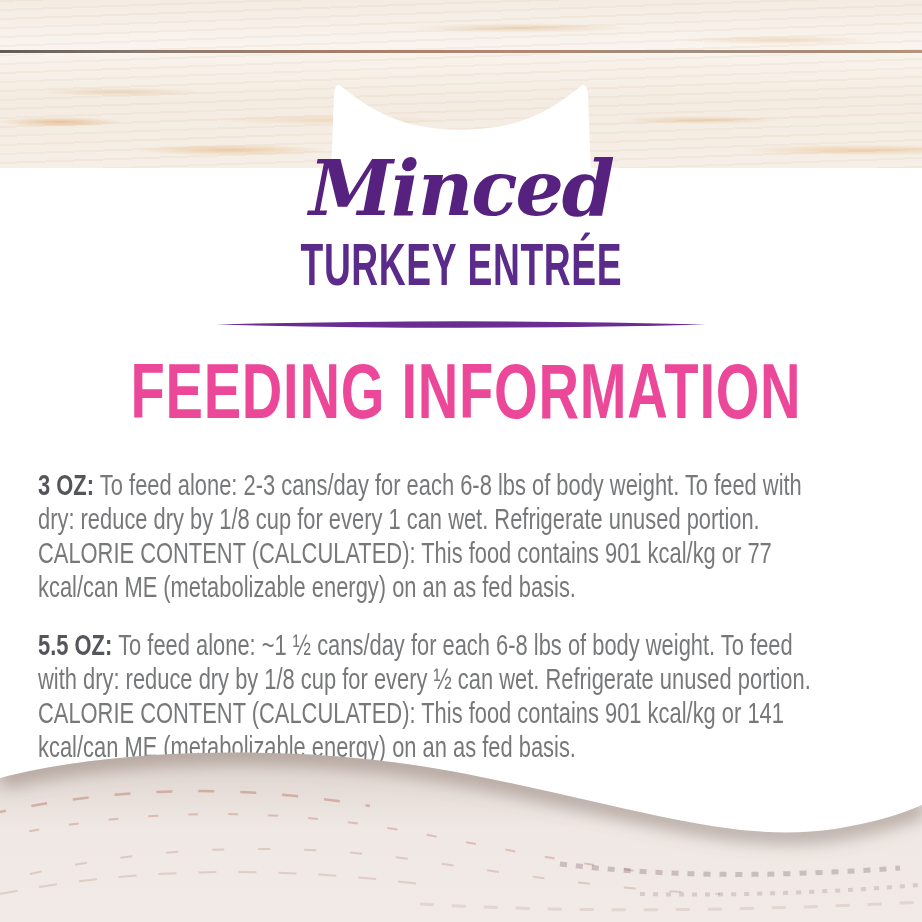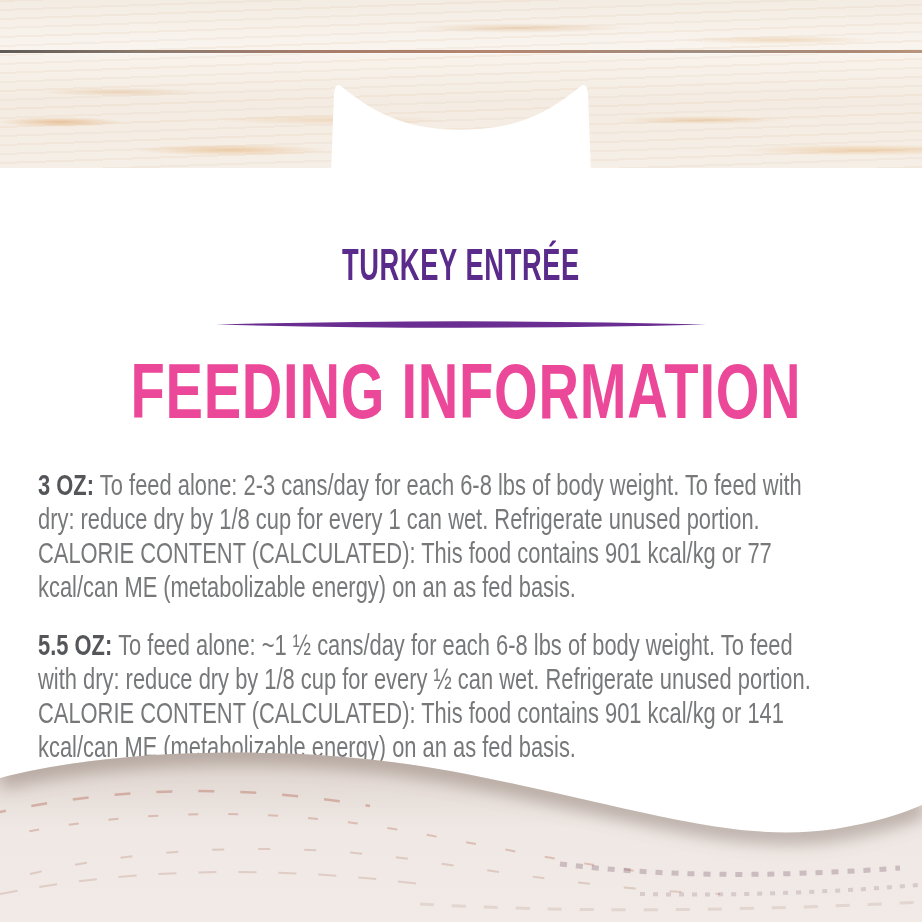--- a/index.html
+++ b/index.html
@@ -33,21 +33,21 @@
   .panel{position:absolute;top:168px;left:0;width:922px;height:754px;background:#ffffff;}
   .cat-svg{position:absolute;top:0;left:0;}
   
   .script-name{
     position:absolute;top:150px;left:0;width:922px;text-align:center;
     font-family:"DejaVu Serif",serif;font-style:italic;font-weight:bold;
     font-size:76px;line-height:78px;letter-spacing:-2px;color:#56217f;
   }
   .product-name{
     position:absolute;top:236px;left:0;width:922px;text-align:center;
-    font-weight:bold;font-size:44px;line-height:58px;color:#5b2b8c;
+    font-weight:bold;font-size:60px;line-height:58px;color:#5b2b8c;
   }
   .section-title{
     position:absolute;top:352px;left:0;width:922px;text-align:center;
     font-weight:bold;font-size:78px;line-height:78px;color:#ec4899;
   }
   .cond{display:inline-block;white-space:nowrap;transform-origin:50% 50%;}
   .cond-product{transform:scaleX(.62);letter-spacing:1px;}
   .cond-title{transform:scaleX(.72);letter-spacing:1px;}
   .divider-wrap{position:absolute;top:315px;left:216px;width:490px;height:9px;}
   
@@ -73,20 +73,23 @@
   <div class="panel"></div>
 
   <svg class="cat-svg" width="922" height="200" viewBox="0 0 922 200" aria-hidden="true">
     <path fill="#ffffff" d="M330,200 L334,94 Q335,82 341,86
          C352,95 372,111 398,120
          C432,133 490,133 524,120
          C550,111 570,95 581,86
          Q587,82 588,94 L592,200 Z"></path>
   </svg>
 
+  <div class="script-name">
+    <span>Minced</span>
+  </div>
 
   <div class="product-name">
     <span class="cond cond-product">TURKEY ENTRÉE</span>
   </div>
 
   <div class="divider-wrap">
     <svg width="490" height="9" viewBox="0 0 490 9" aria-hidden="true">
       <path fill="#6a2d91" d="M0,4.5 Q120,1.4 245,1.2 Q370,1.4 490,4.5 Q370,7.6 245,7.8 Q120,7.6 0,4.5 Z"></path>
     </svg>
   </div>

